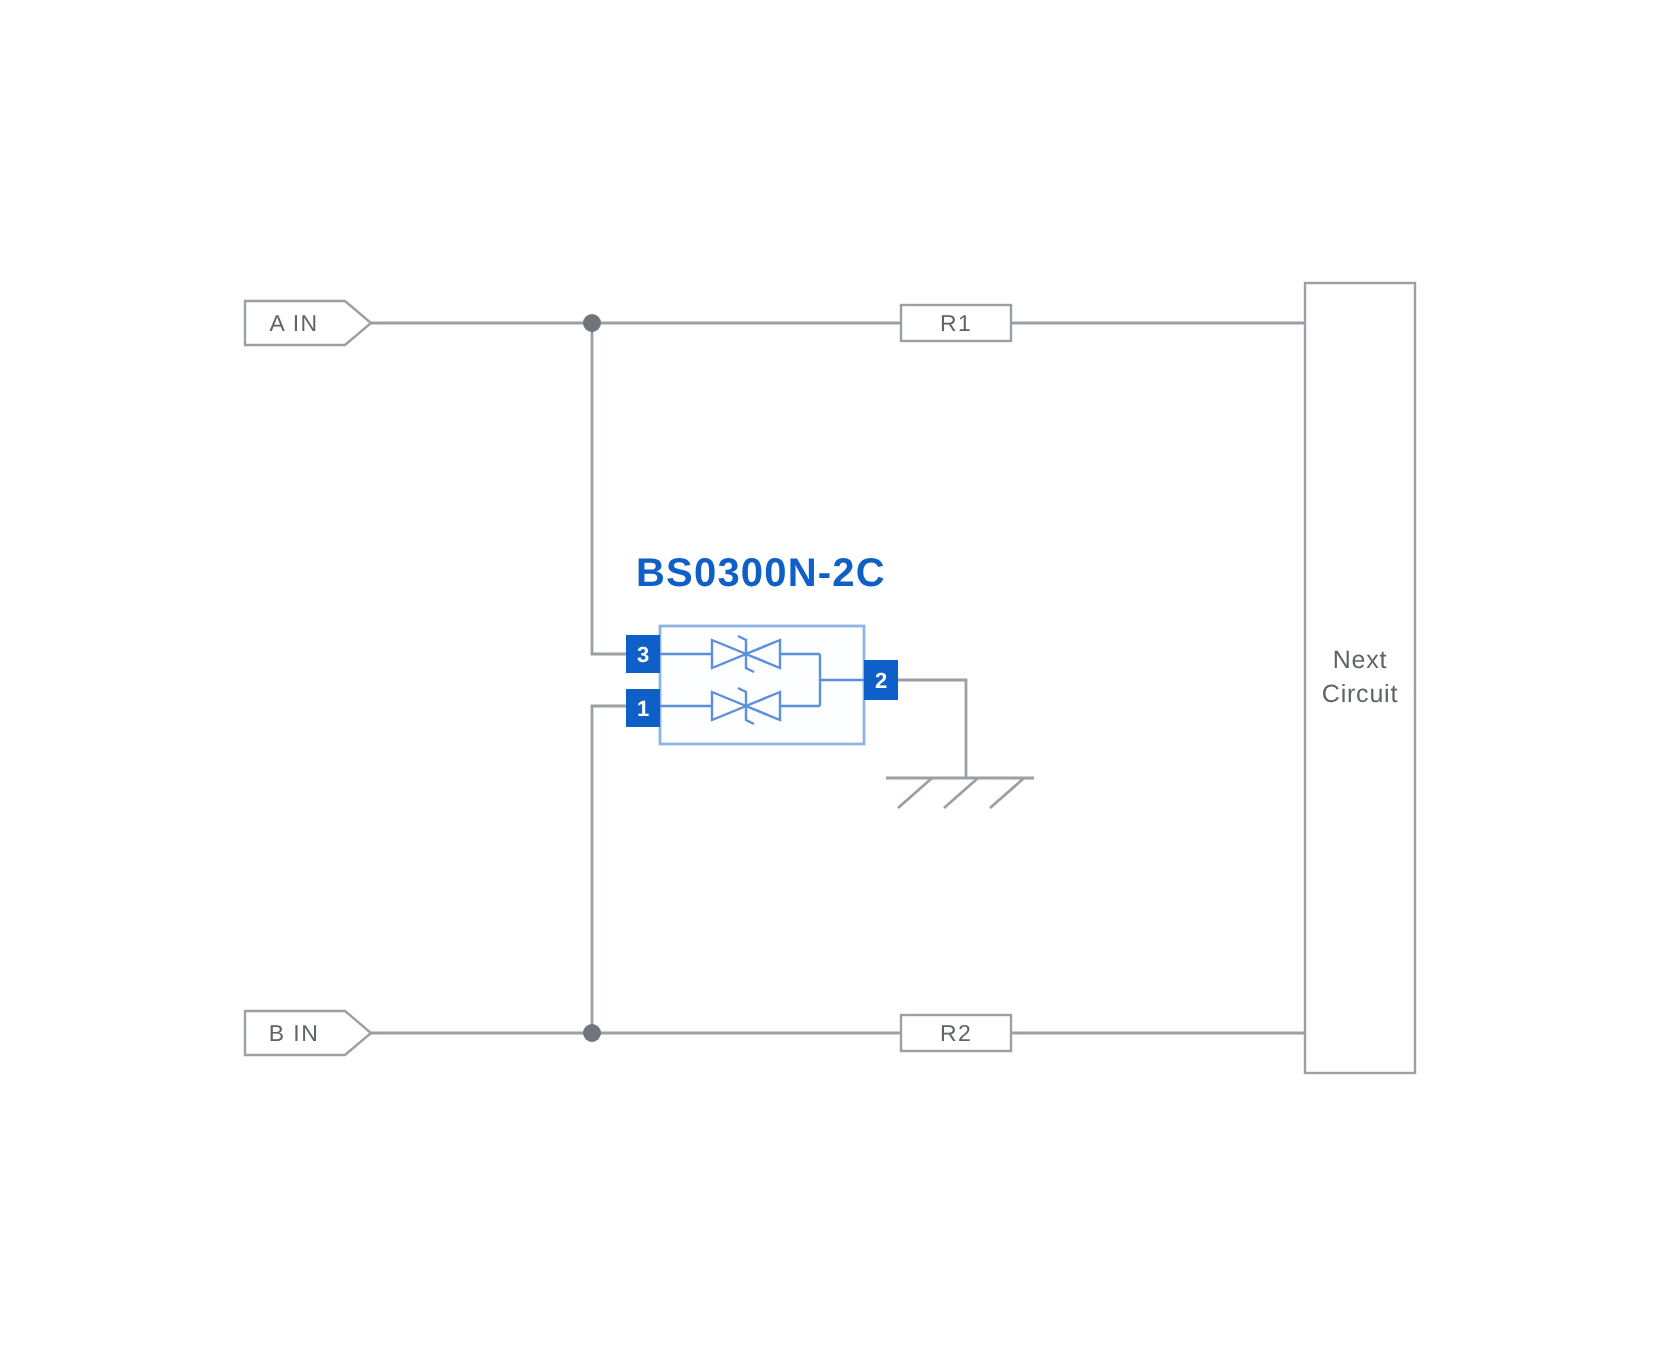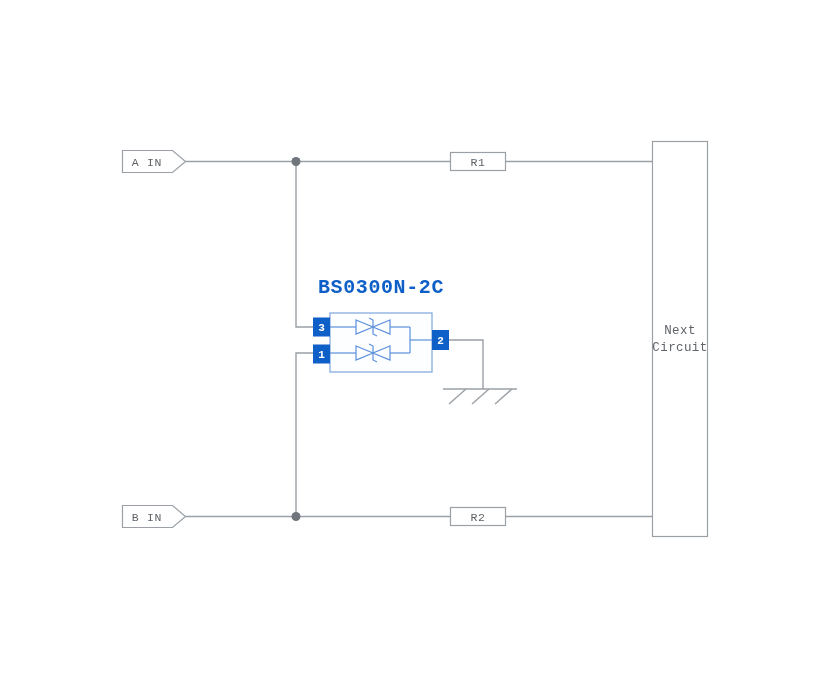--- a/index.html
+++ b/index.html
@@ -1,21 +1,21 @@
 <!DOCTYPE html>
 <html style="--accent_blue: #0e5fc7; --component_outline: #8fb3e2; --diode_blue: #5c8fdd; --wire_gray: #9aa0a6; --text_gray: #5f6368; --junction_gray: #70757c; --background: #ffffff;"><head>
 <meta charset="utf-8">
 <style>
   html, body { margin: 0; padding: 0; background: #ffffff; }
   .canvas {
     position: relative;
     width: 832px;
     height: 675px;
     background: var(--background, #ffffff);
-    font-family: Liberation Mono, monospace;
+    font-family: Liberation Sans, sans-serif;
     overflow: hidden;
   }
   svg { position: absolute; left: 0; top: 0; }
 
   .wire        { stroke: var(--wire_gray, #9aa0a6); stroke-width: 1.4; fill: none; }
   .shape       { fill: #ffffff; stroke: var(--wire_gray, #9aa0a6); stroke-width: 1.2; }
   .junction    { fill: var(--junction_gray, #70757c); stroke: none; }
   .label       { fill: var(--text_gray, #5f6368); font-size: 11.5px; letter-spacing: 0.7px; }
   .nc-label    { fill: var(--text_gray, #5f6368); font-size: 12.5px; letter-spacing: 0.4px; }
   .comp-box    { fill: #fdfeff; stroke: var(--component_outline, #8fb3e2); stroke-width: 1.4; }

